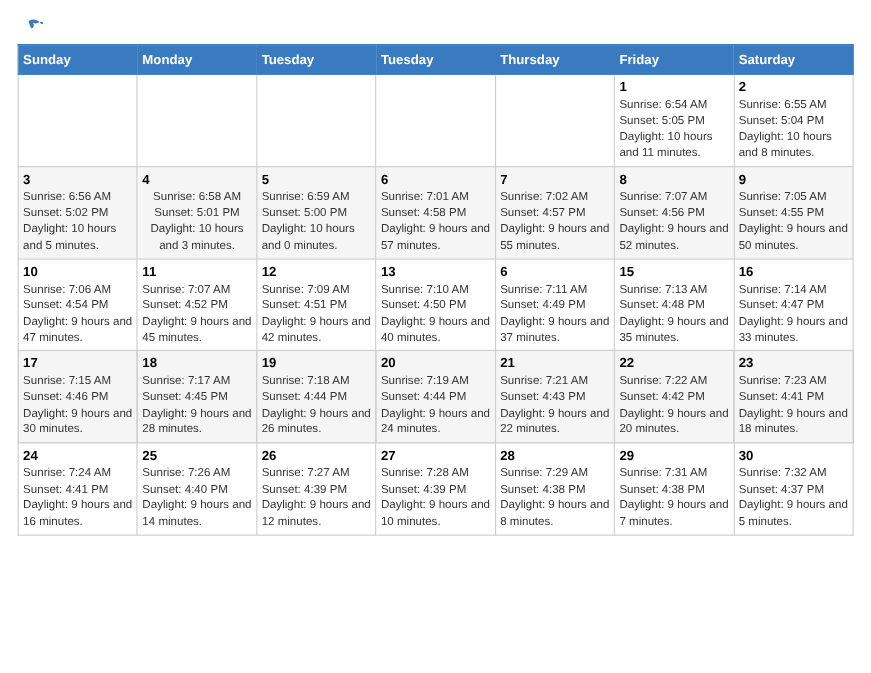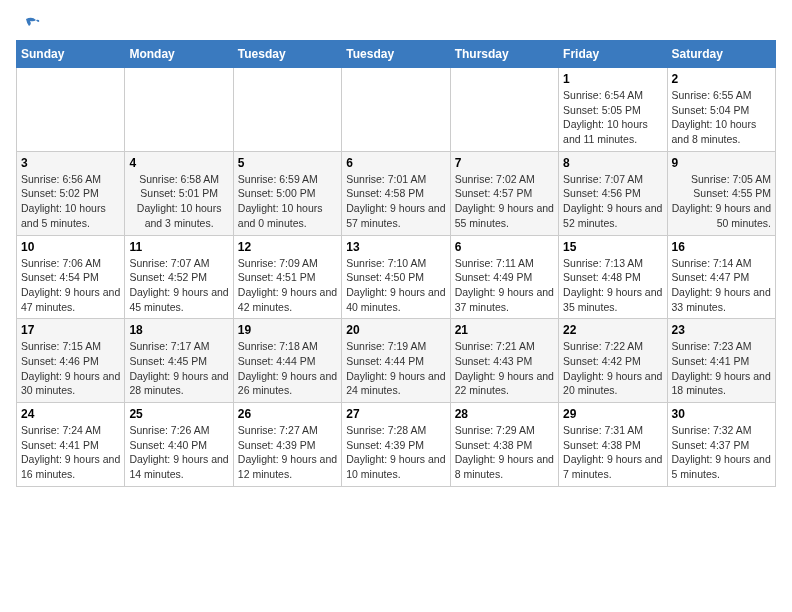--- a/index.html
+++ b/index.html
@@ -159,21 +159,21 @@
 Daylight: 9 hours and 55 minutes.</div>
         </td>
         <td style="background: rgb(245, 245, 245);">
           <span class="day-number">8</span>
           <div class="day-info" style="white-space: pre-line;">Sunrise: 7:07 AM
 Sunset: 4:56 PM
 Daylight: 9 hours and 52 minutes.</div>
         </td>
         <td style="background: rgb(245, 245, 245);">
           <span class="day-number">9</span>
-          <div class="day-info" style="white-space: pre-line; text-align: right;">Sunrise: 7:05 AM
+          <div class="day-info" style="white-space: pre-line;">Sunrise: 7:05 AM
 Sunset: 4:55 PM
 Daylight: 9 hours and 50 minutes.</div>
         </td>
       </tr>
       <tr>
         <td>
           <span class="day-number">10</span>
           <div class="day-info" style="white-space: pre-line;">Sunrise: 7:06 AM
 Sunset: 4:54 PM
 Daylight: 9 hours and 47 minutes.</div>

